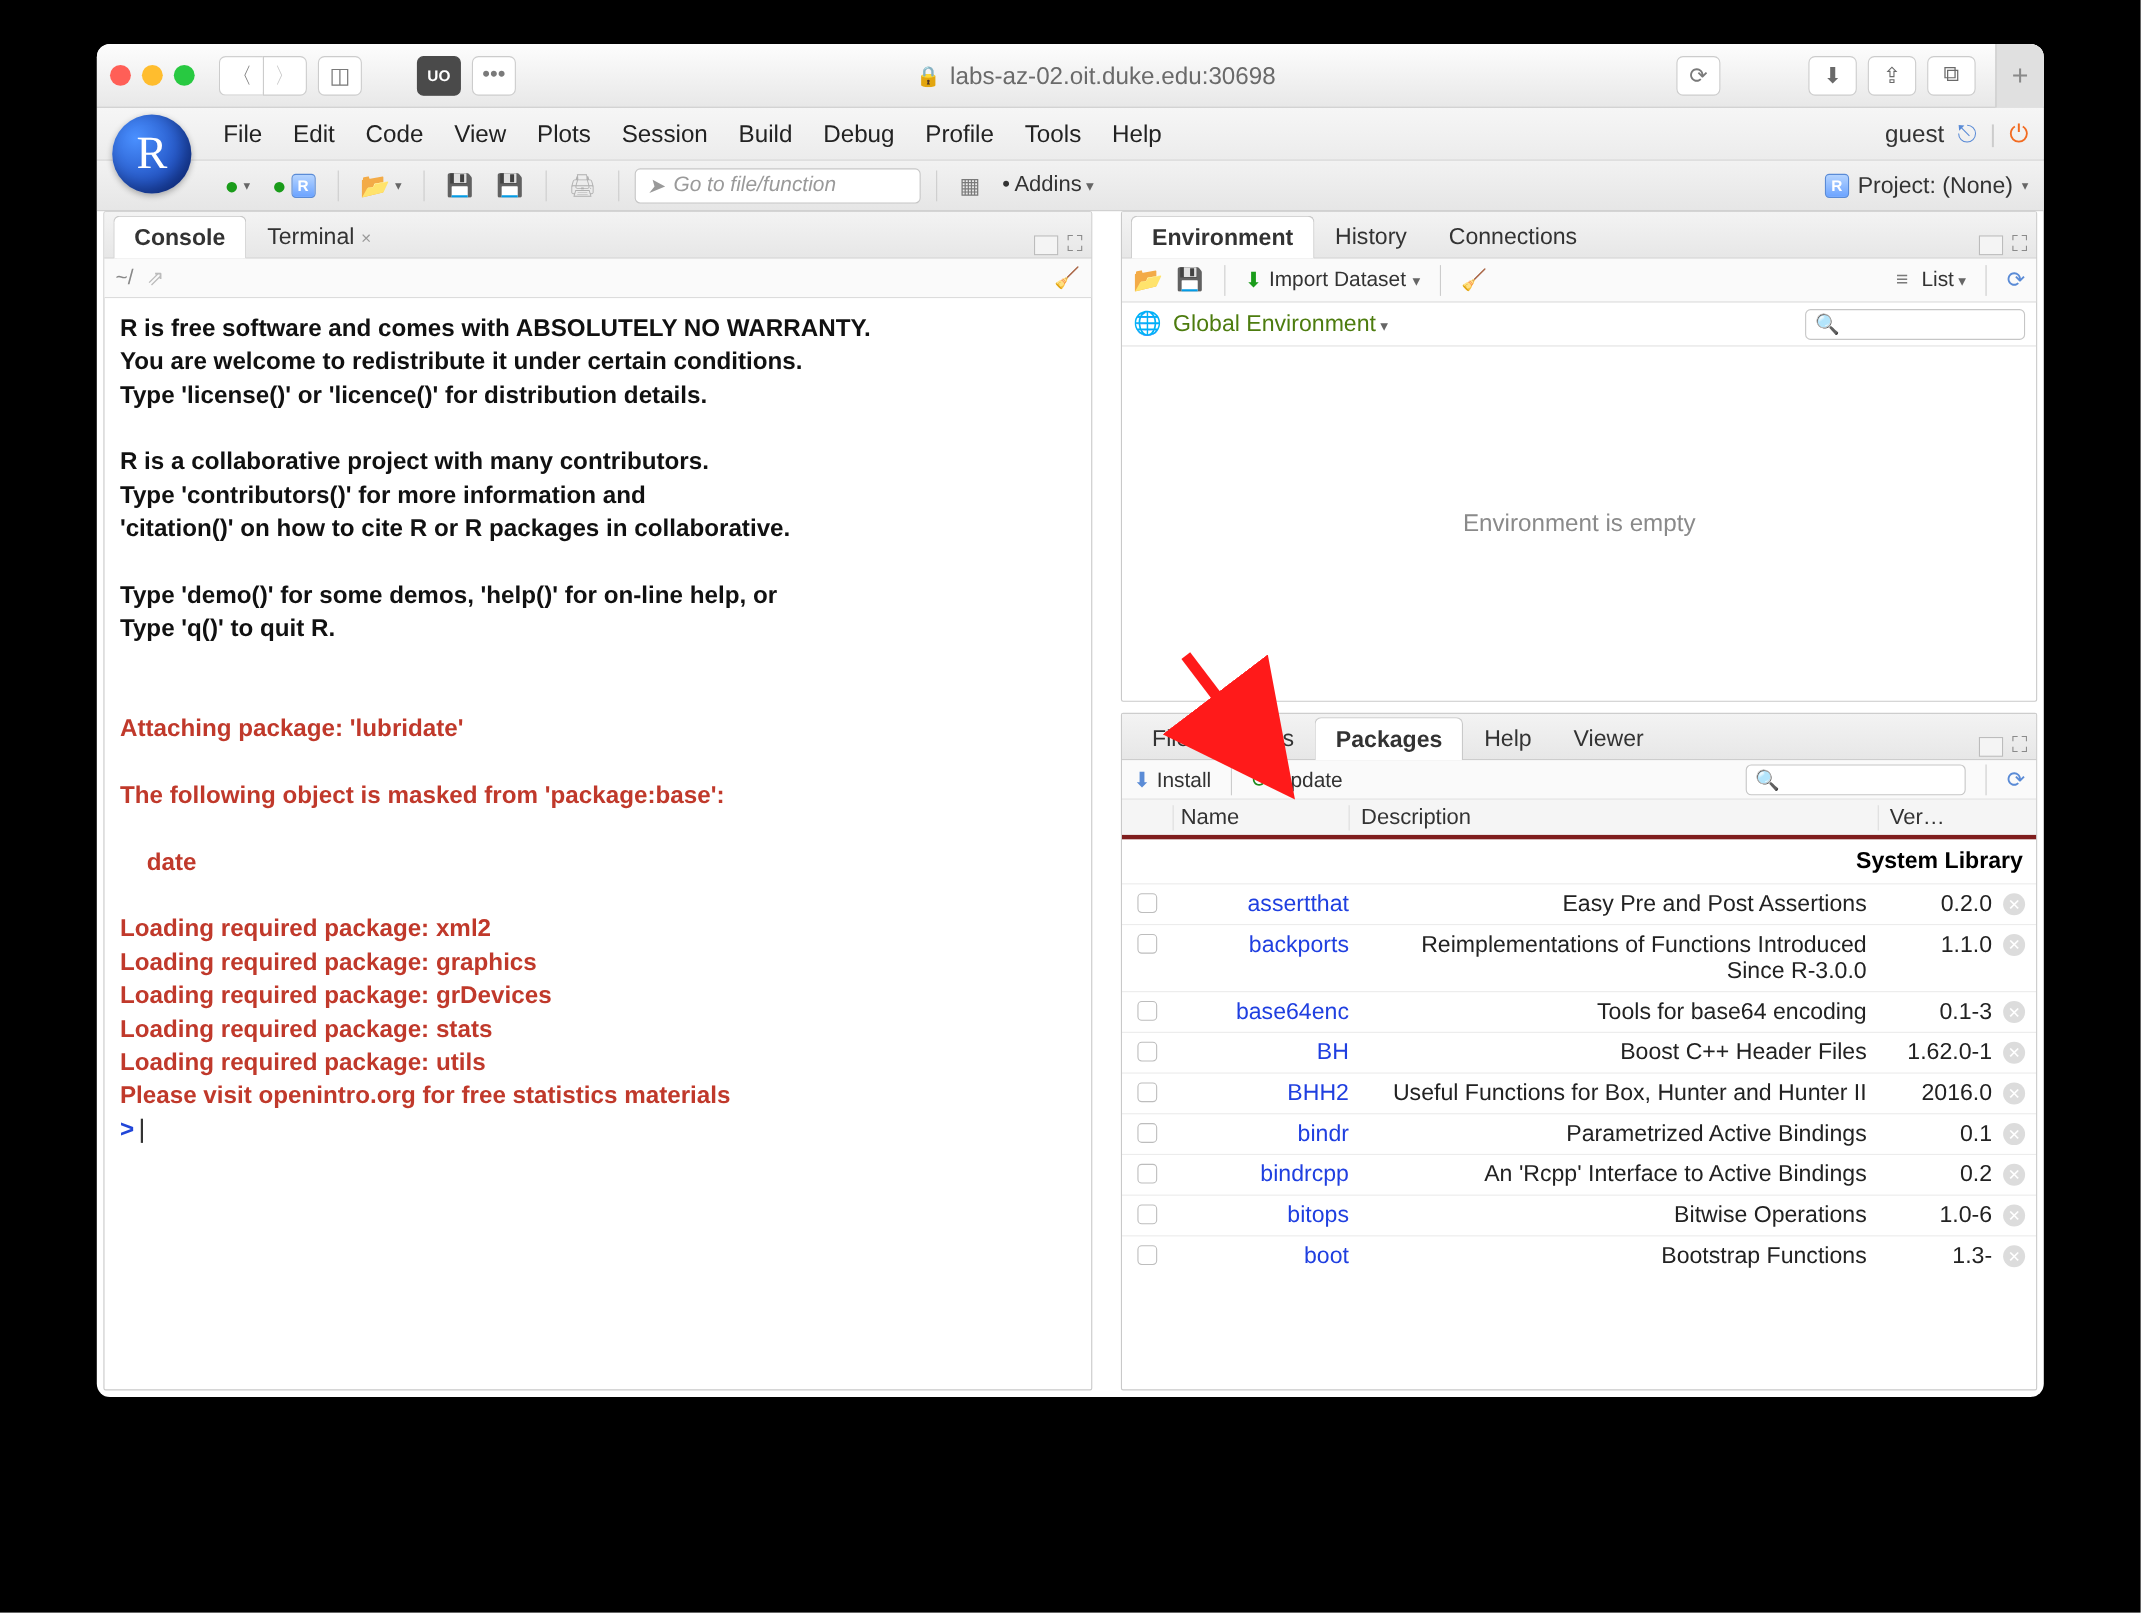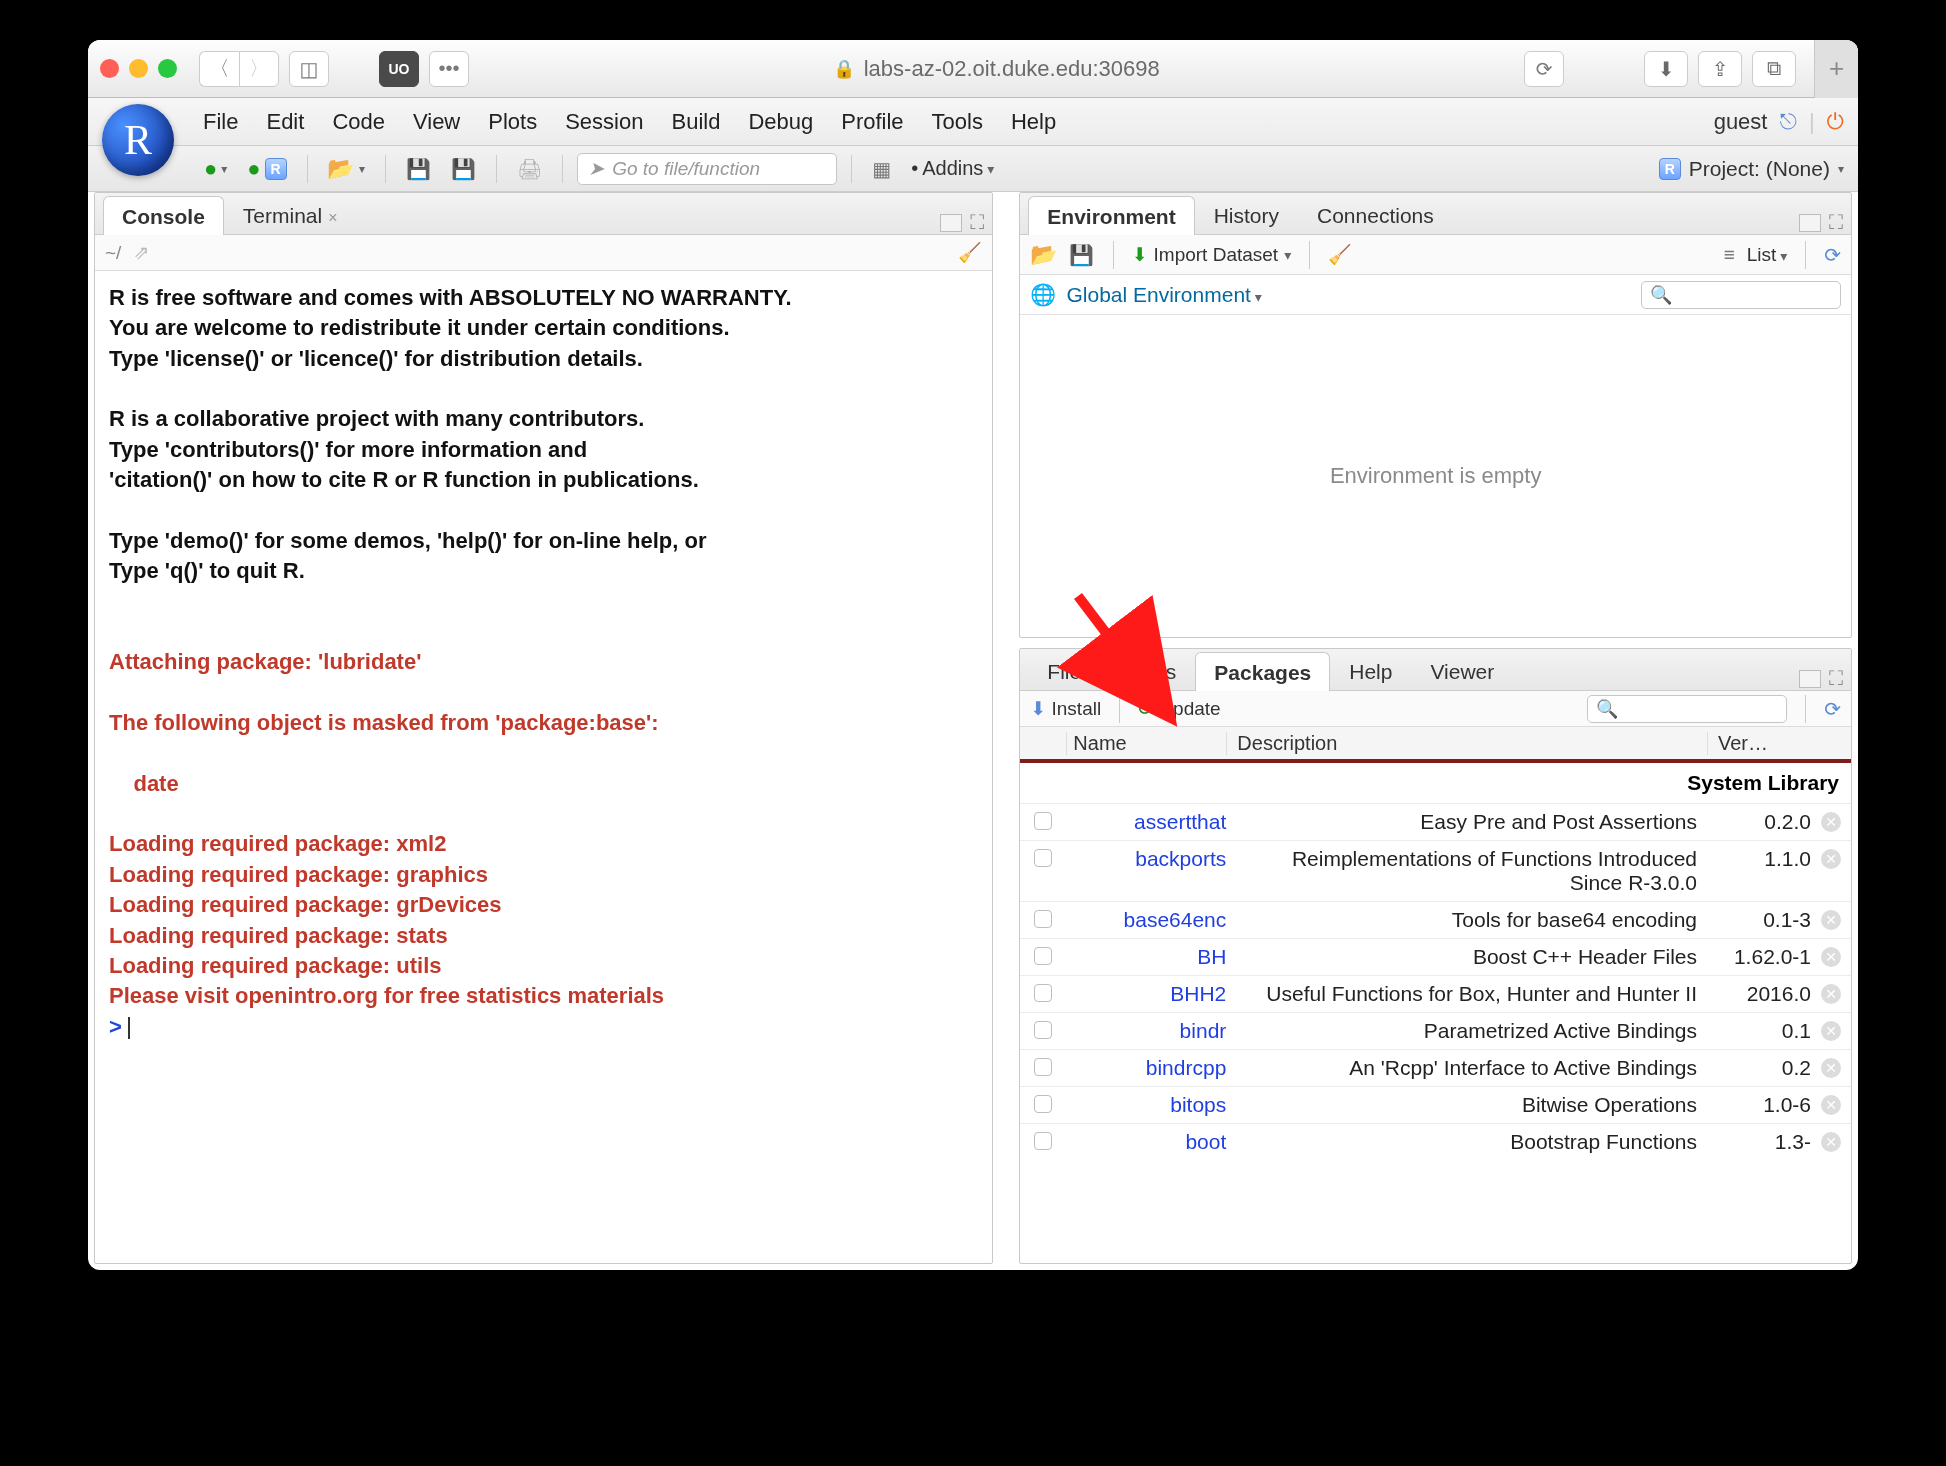--- a/index.html
+++ b/index.html
@@ -91,21 +91,21 @@
 .rcube{width:22px;height:22px;background:linear-gradient(#b5d4ff,#6ba3ff);border:1px solid #5a8bd6;border-radius:4px;display:inline-flex;align-items:center;justify-content:center;color:#fff;font-size:14px;font-weight:bold;}
 
 .rightpane{gap:10px;}
 .panel.upper{flex:0.42;min-height:0;text-align:right;}
 .panel.lower{flex:0.58;min-height:0;}
 
 .envsubbar{height:40px;}
 .envsubbar .tool{display:flex;align-items:center;gap:6px;}
 .dd::after{content:" ▾";color:#666;font-size:14px;}
 .globalenv{height:40px;border-bottom:1px solid #e2e2e2;display:flex;align-items:center;padding:0 10px;gap:10px;font-size:21px;color:#333;}
-.globalenv .gl{color:#0369a1;}
+.globalenv .gl{color:#4d7c0f;}
 </style>
 </head>
 <body>
 
 <div class="macwin">
 
   <div class="chrome">
     <div class="tlbtns">
       <span class="tlbtn red"></span>
       <span class="tlbtn yellow"></span>
@@ -222,21 +222,21 @@
             <div class="spacer"></div>
             <span class="broom">🧹</span>
           </div>
           <div class="consolebody" id="consolebody">
               <div class="msg ">R is free software and comes with ABSOLUTELY NO WARRANTY.</div>
               <div class="msg ">You are welcome to redistribute it under certain conditions.</div>
               <div class="msg ">Type 'license()' or 'licence()' for distribution details.</div>
               <div class="msg ">&nbsp;</div>
               <div class="msg ">R is a collaborative project with many contributors.</div>
               <div class="msg ">Type 'contributors()' for more information and</div>
-              <div class="msg ">'citation()' on how to cite R or R function in publications.</div>
+              <div class="msg ">'citation()' on how to cite R or R packages in collaborative.</div>
               <div class="msg ">&nbsp;</div>
               <div class="msg ">Type 'demo()' for some demos, 'help()' for on-line help, or</div>
               <div class="msg ">Type 'q()' to quit R.</div>
               <div class="msg ">&nbsp;</div>
               <div class="msg ">&nbsp;</div>
               <div class="msg redtxt">Attaching package: 'lubridate'</div>
               <div class="msg redtxt">&nbsp;</div>
               <div class="msg redtxt">The following object is masked from 'package:base':</div>
               <div class="msg redtxt">&nbsp;</div>
               <div class="msg redtxt">    date</div>

